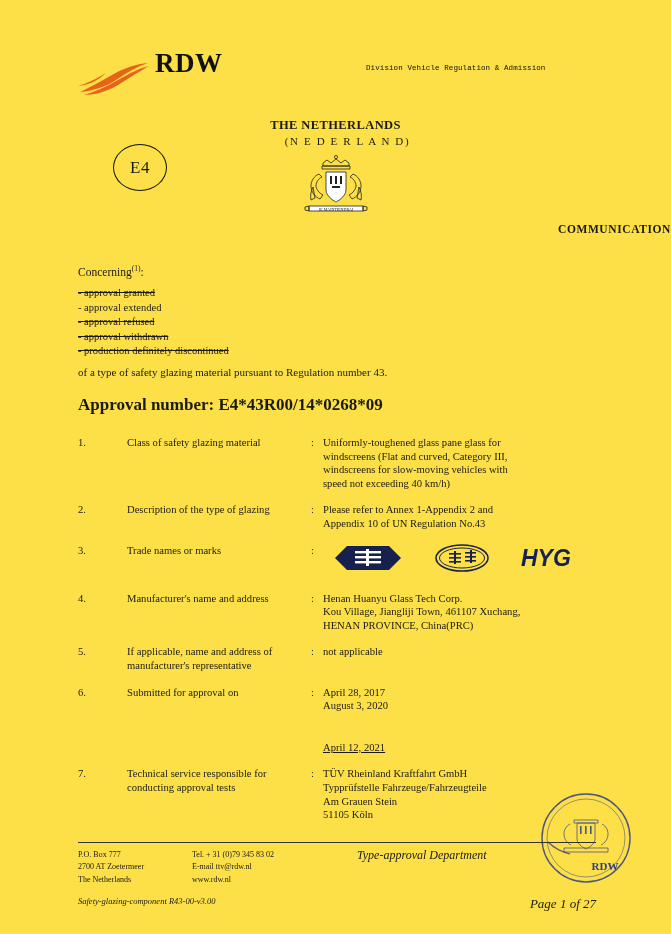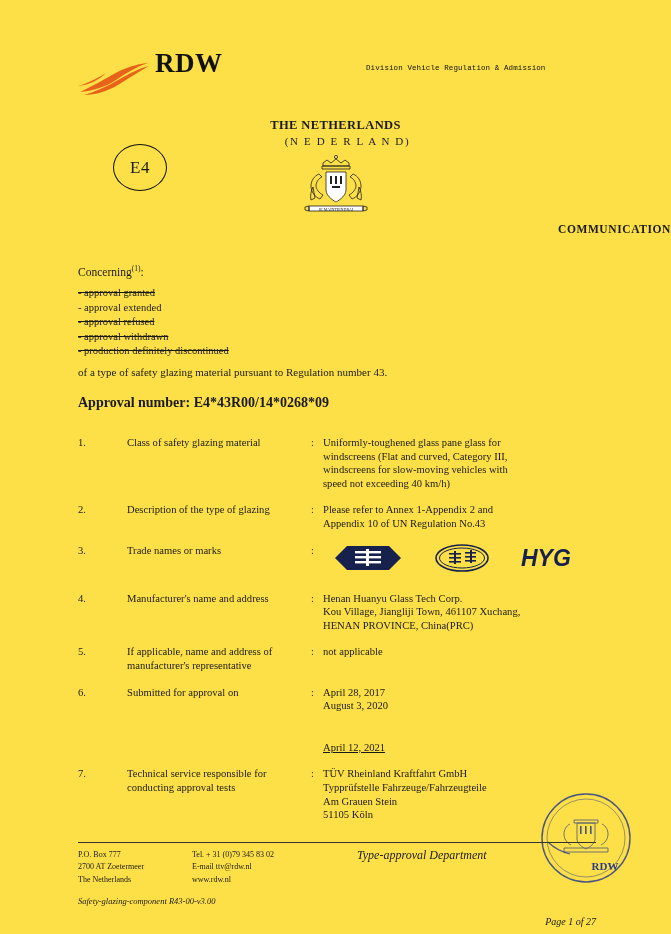--- a/index.html
+++ b/index.html
@@ -133,21 +133,21 @@
     position: absolute;
     left: 78px;
     top: 366px;
     font-size: 11px;
   }
 
   .approval-number {
     position: absolute;
     left: 78px;
     top: 395px;
-    font-size: 14px;
+    font-size: 17px;
     font-weight: bold;
   }
 
   
   .items {
     position: absolute;
     left: 78px;
     top: 436px;
     width: 520px;
     font-size: 10.6px;
@@ -217,23 +217,22 @@
     position: absolute;
     left: 78px;
     top: 896px;
     font-size: 8.5px;
     font-style: italic;
   }
   .page-num {
     position: absolute;
     right: 75px;
     top: 896px;
-    font-size: 10px;
+    font-size: 13px;
     font-style: italic;
-    margin-top: 20px;
   }
   .seal {
     position: absolute;
     left: 534px;
     top: 786px;
     width: 104px;
     height: 104px;
   }
 </style>
 </head>

